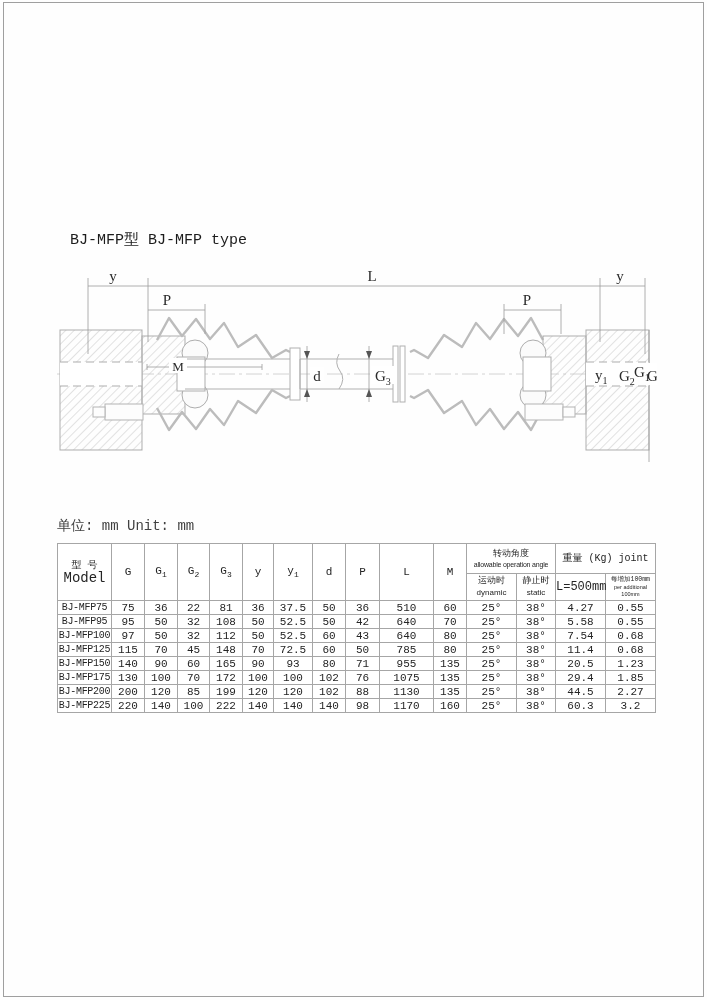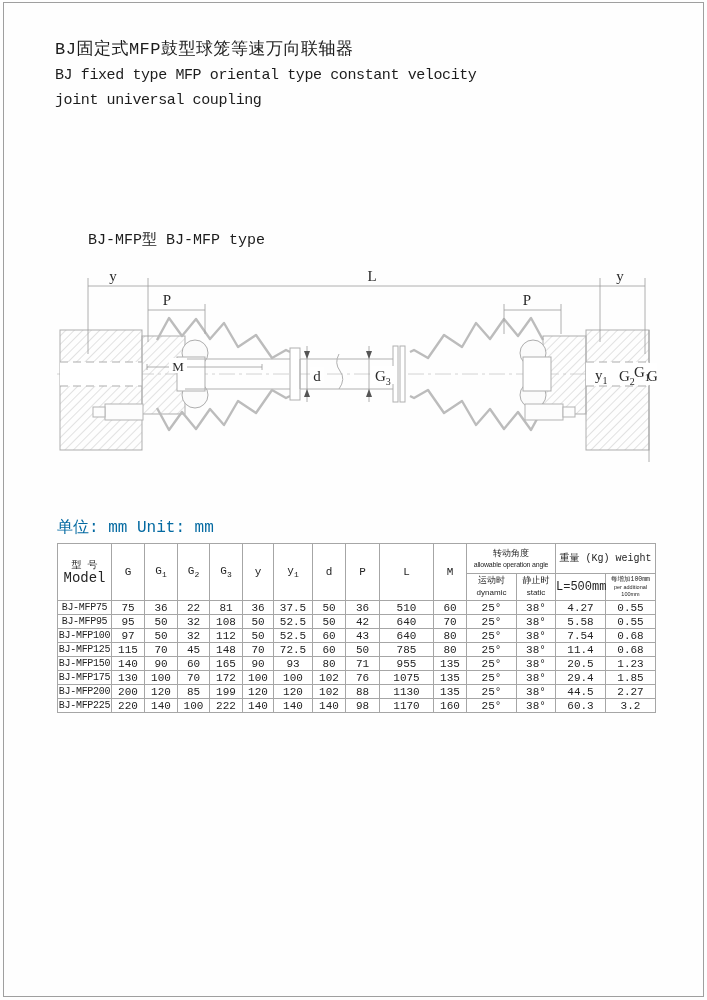--- a/index.html
+++ b/index.html
@@ -5,29 +5,29 @@
   * { margin:0; padding:0; box-sizing:border-box; }
   html,body { width:707px; height:1000px; background:#fff; }
   body { position:relative; font-family:"Liberation Mono","DejaVu Sans Mono",monospace; color:#222; }
   .sheet { position:absolute; inset:0; background:#fefefe; }
   .page-border { position:absolute; left:3px; top:2px; right:3px; bottom:3px; border:1px solid #9f9f9f; }
 
   .title-block { position:absolute; left:55px; top:37px; }
   .title-zh { font-size:17px; letter-spacing:.5px; line-height:26px; color:#1c1c1c; }
   .title-en { font-size:15px; letter-spacing:-.4px; line-height:25px; color:#1c1c1c; }
 
-  .subtitle { position:absolute; left:88px; top:230px; font-size:15px; color:#1c1c1c; }
+  .subtitle { position:absolute; left:70px; top:230px; font-size:15px; color:#1c1c1c; }
 
   .drawing-wrap { position:absolute; left:57px; top:262px; width:600px; height:212px; }
   svg text { font-family:"Liberation Serif","DejaVu Serif",serif; fill:#2a2a2a; }
   .dim-t { font-size:15px; }
   .dim-s { font-size:13px; }
   .sub-t { font-size:10px; }
 
-  .unit-label { position:absolute; left:57px; top:517px; font-size:16px; color:#0369a1; }
+  .unit-label { position:absolute; left:57px; top:517px; font-size:14px; color:#404040; }
 
   table.spec { position:absolute; left:57px; top:543px; width:598px; border-collapse:collapse; table-layout:fixed; background:#fff; }
   table.spec th, table.spec td { border:1px solid #a6a6a6; text-align:center; vertical-align:middle; font-weight:normal; padding:0; color:#242424; }
   table.spec thead tr.h1 { height:30px; }
   table.spec thead tr.h2 { height:27px; }
   table.spec tbody tr { height:14px; }
   td { font-size:11px; }
   td.model { text-align:left; padding-left:3px; font-size:10px; letter-spacing:-.3px; }
   .th-main { font-size:11px; }
   .th-main sub { font-size:8px; }
@@ -39,25 +39,20 @@
   .line-zh-tiny { font-size:6.5px; line-height:8px; }
   .line-en-micro { font-size:5.5px; line-height:7px; font-family:"Liberation Sans","DejaVu Sans",sans-serif; }
   .line-num { font-size:12px; line-height:11px; }
 </style>
 </head>
 <body>
 
 <div class="sheet">
   <div class="page-border"></div>
 
-  <div class="title-block">
-    <div class="title-zh">BJ固定式MFP鼓型球笼等速万向联轴器</div>
-    <div class="title-en">BJ fixed type MFP oriental type constant velocity</div>
-    <div class="title-en">joint universal coupling</div>
-  </div>
 
   <div class="subtitle">BJ-MFP型 BJ-MFP type</div>
 
   <div class="drawing-wrap">
     <svg viewBox="0 0 600 212" width="600" height="212">
       <defs>
         <pattern id="hatch" width="6" height="6" patternUnits="userSpaceOnUse" patternTransform="rotate(45)">
           <line x1="0" y1="0" x2="0" y2="6" stroke="#c6c6c6" stroke-width="1"></line>
         </pattern>
       </defs>
@@ -212,21 +207,21 @@
         <th rowspan="2" class="th-main"><span>y</span><sub>1</sub></th>
         <th rowspan="2" class="th-main"><span>d</span></th>
         <th rowspan="2" class="th-main"><span>P</span></th>
         <th rowspan="2" class="th-main"><span>L</span></th>
         <th rowspan="2" class="th-main"><span>M</span></th>
         <th colspan="2">
           <div class="line-zh-sm">转动角度</div>
           <div class="line-en-tiny">allowable operation angle</div>
         </th>
         <th colspan="2">
-          <div class="line-zh">重量 (Kg) weight</div>
+          <div class="line-zh">重量 (Kg) joint</div>
         </th>
       </tr>
       <tr class="h2">
         <th>
           <div class="line-zh-sm">运动时</div>
           <div class="line-en-sm">dynamic</div>
         </th>
         <th>
           <div class="line-zh-sm">静止时</div>
           <div class="line-en-sm">static</div>

